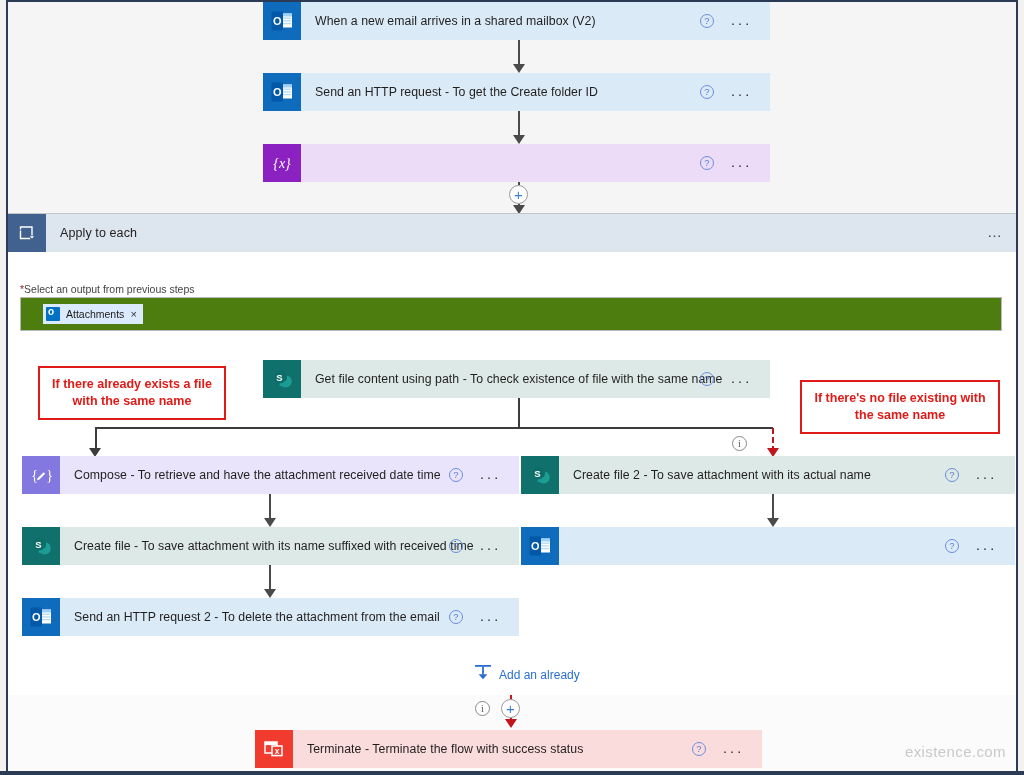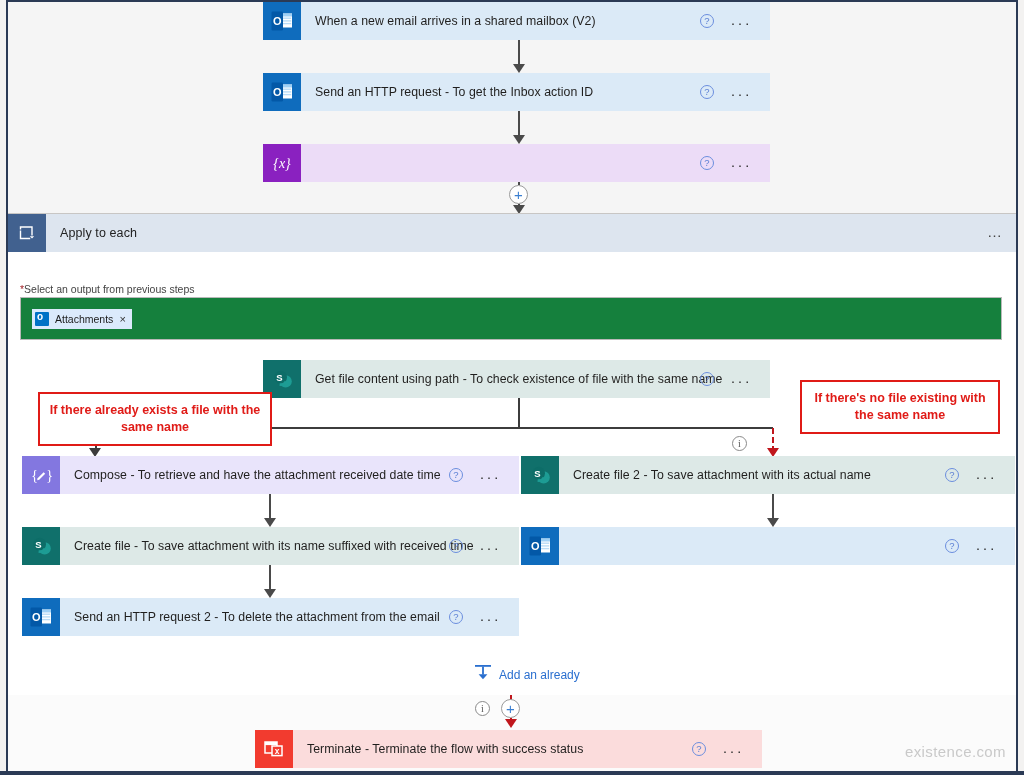--- a/index.html
+++ b/index.html
@@ -58,23 +58,23 @@
   .scope-body {
     position: absolute; left: 0; top: 38px; width: 1008px; height: 443px;
     background: #ffffff;
   }
   .field-label {
     position: absolute; left: 12px; top: 31px;
     font-size: 10.5px; color: #444;
   }
   .field-label .req { color: #a4262c; }
   .picker-box {
-    position: absolute; left: 12px; top: 45px; width: 982px; height: 43px;
-    border: 1px solid #b9b9b9; background: #15803d;
-    display: flex; align-items: center; padding-left: 11px;
+    position: absolute; left: 12px; top: 45px; width: 982px; height: 34px;
+    border: 1px solid #b9b9b9; background: #4d7c0f;
+    display: flex; align-items: center; padding-left: 22px;
   }
   .token {
     display: inline-flex; align-items: center; gap: 6px;
     background: #dbeafc; height: 20px; padding: 0 6px 0 3px;
     font-size: 10.5px; color: #1b1b1b;
   }
   .token-icon {
     width: 14px; height: 14px; background: #0072c6; border-radius: 1px;
     position: relative;
   }
@@ -227,21 +227,21 @@
           <rect x="10" y="2.5" width="11" height="14" fill="#ffffff"></rect>
           <rect x="10" y="2.5" width="11" height="3" fill="#9fd0f5"></rect>
           <rect x="10.8" y="6.5" width="9.4" height="1.4" fill="#b9dcf7"></rect>
           <rect x="10.8" y="9.2" width="9.4" height="1.4" fill="#b9dcf7"></rect>
           <rect x="10.8" y="11.9" width="9.4" height="1.4" fill="#b9dcf7"></rect>
           <rect x="0.5" y="0.5" width="11.5" height="19" rx="1.2" fill="#0358a7"></rect>
           <text x="6.2" y="14" font-size="11" font-family="Liberation Sans, sans-serif" font-weight="bold" fill="#ffffff" text-anchor="middle">O</text>
         </svg>
       </div>
       <div class="card-body">
-        <span class="card-label">Send an HTTP request - To get the Inbox action ID</span>
+        <span class="card-label">Send an HTTP request - To get the Create folder ID</span>
         <span class="card-help" style="right:56px;">?</span>
         <span class="card-dots" style="right:18px; top:17px;">···</span>
       </div>
     </div>
 
     <div class="vline" style="left:510px; top:109px; height:27px;"></div>
     <div class="arrow-d" style="left:505px; top:133px;"></div>
 
     <div class="card bg-var" style="left:255px; top:142px; width:507px;">
       <div class="card-icon ic-var">
@@ -308,21 +308,21 @@
       <div class="vline" style="left:510px; top:146px; height:30px; background:#3c3c3c;"></div>
       <div class="hline" style="left:87px; top:175px; width:678px; background:#3c3c3c;"></div>
 
       <div class="vline" style="left:87px; top:175px; height:25px; background:#3c3c3c;"></div>
       <div class="arrow-d-dark" style="left:81px; top:196px;"></div>
 
       <div class="vline-red-dash" style="left:764px; top:176px; height:24px;"></div>
       <div class="arrow-d-red" style="left:759px; top:196px;"></div>
       <div class="info-circ" style="left:724px; top:184px;">i</div>
 
-      <div class="callout" style="left:30px; top:140px; width:234px; height:54px;">
+      <div class="callout" style="left:30px; top:114px; width:188px; height:54px;">
         <span>If there already exists a file with the same name</span>
       </div>
       <div class="callout" style="left:792px; top:128px; width:200px; height:54px;">
         <span>If there's no file existing with the same name</span>
       </div>
 
       <div class="card bg-compose" style="left:14px; top:204px; width:497px;">
         <div class="card-icon ic-compose">
           <svg width="26" height="18" viewBox="0 0 26 18" aria-hidden="true">
             <text x="3.2" y="13.6" font-size="14" font-family="Liberation Serif, serif" fill="#ffffff">{</text>

